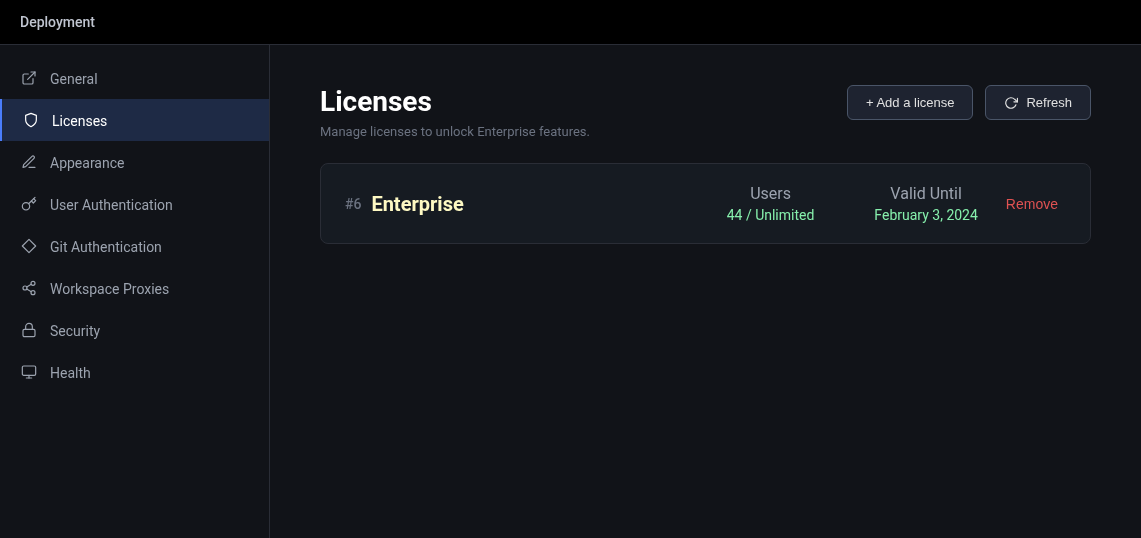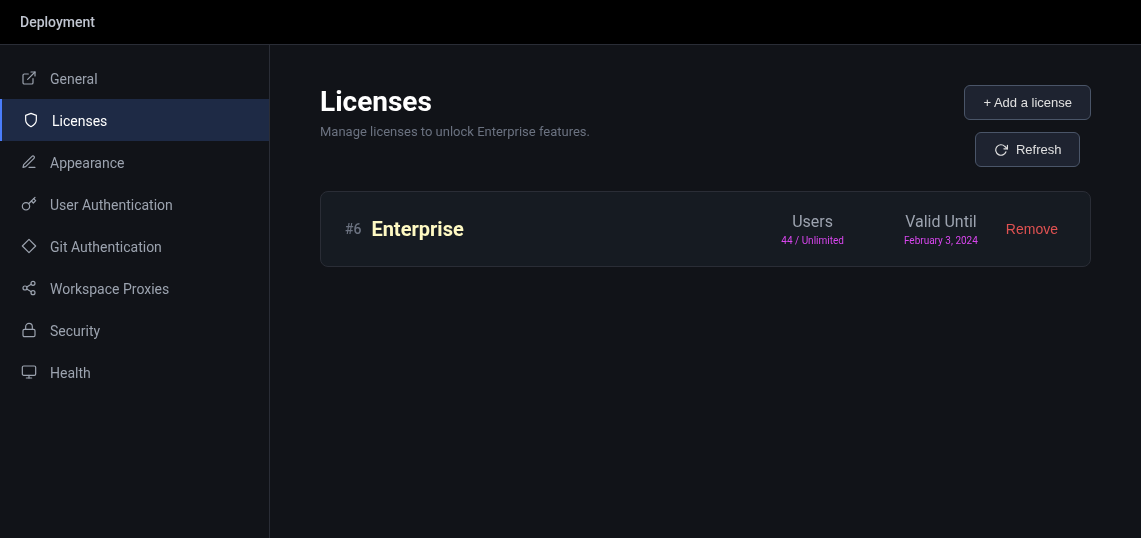--- a/index.html
+++ b/index.html
@@ -96,21 +96,20 @@
       margin-bottom: 6px;
     }
     .page-subtitle {
       font-size: 13px;
       color: #6b7280;
     }
     .header-actions {
       display: flex;
       gap: 12px;
       align-items: center;
-      flex-direction: column;
     }
     .btn {
       display: flex;
       align-items: center;
       gap: 8px;
       padding: 9px 18px;
       border-radius: 6px;
       font-size: 13px;
       font-weight: 500;
       cursor: pointer;
@@ -170,22 +169,22 @@
     }
     .meta-group {
       text-align: center;
     }
     .meta-label {
       font-size: 16px;
       color: #9ca3af;
       margin-bottom: 4px;
     }
     .meta-value {
-      font-size: 10px;
-      color: #d946ef;
+      font-size: 14px;
+      color: #86efac;
     }
     .remove-btn {
       color: #e05252;
       font-size: 14px;
       font-weight: 500;
       cursor: pointer;
       background: none;
       border: none;
       padding: 0 8px;
       transition: color 0.15s;

